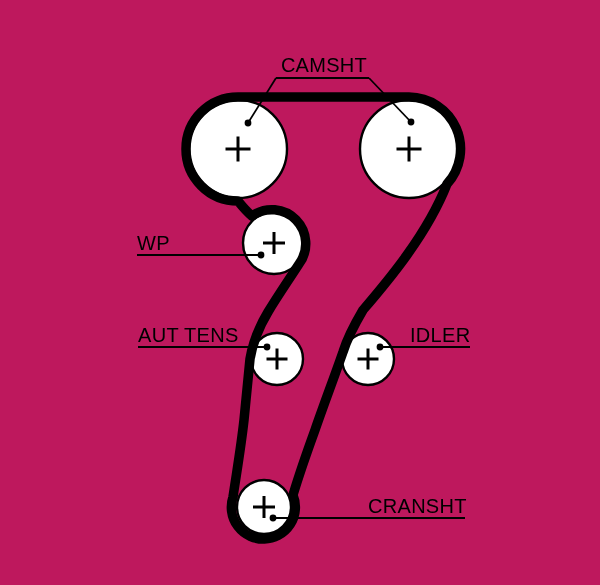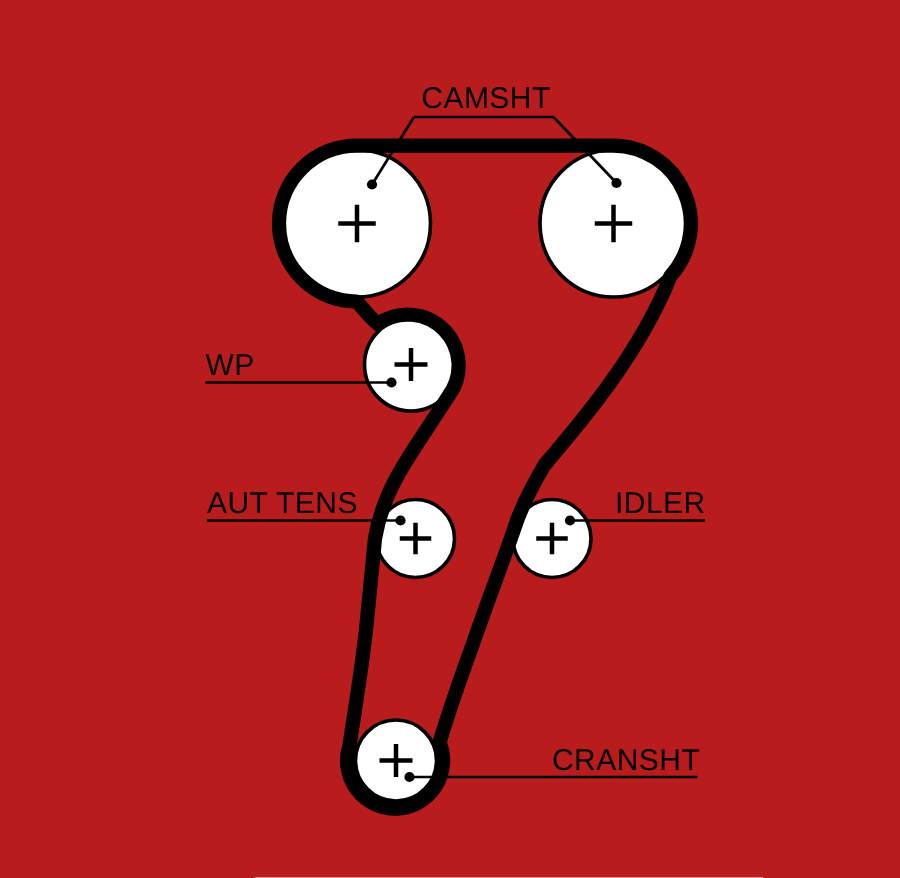--- a/index.html
+++ b/index.html
@@ -7,21 +7,21 @@
     padding: 0;
     width: 600px;
     height: 585px;
     background: #ffffff;
     overflow: hidden;
   }
   .stage {
     position: relative;
     width: 600px;
     height: 585px;
-    background: #b91c1c;
+    background: #be185d;
   }
   svg { display: block; }
   .pulley-circle {
     fill: #ffffff;
     stroke: #000000;
     stroke-width: 2.4;
   }
   .belt {
     fill: none;
     stroke: #000000;

